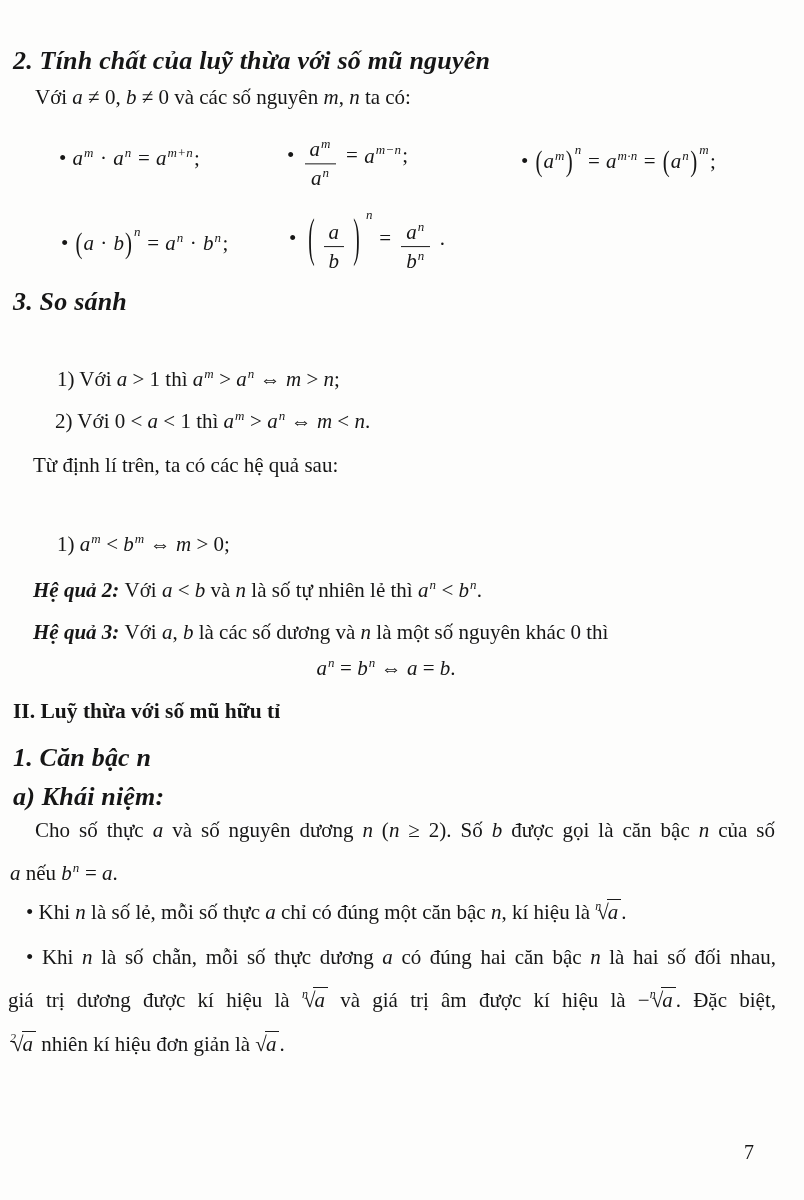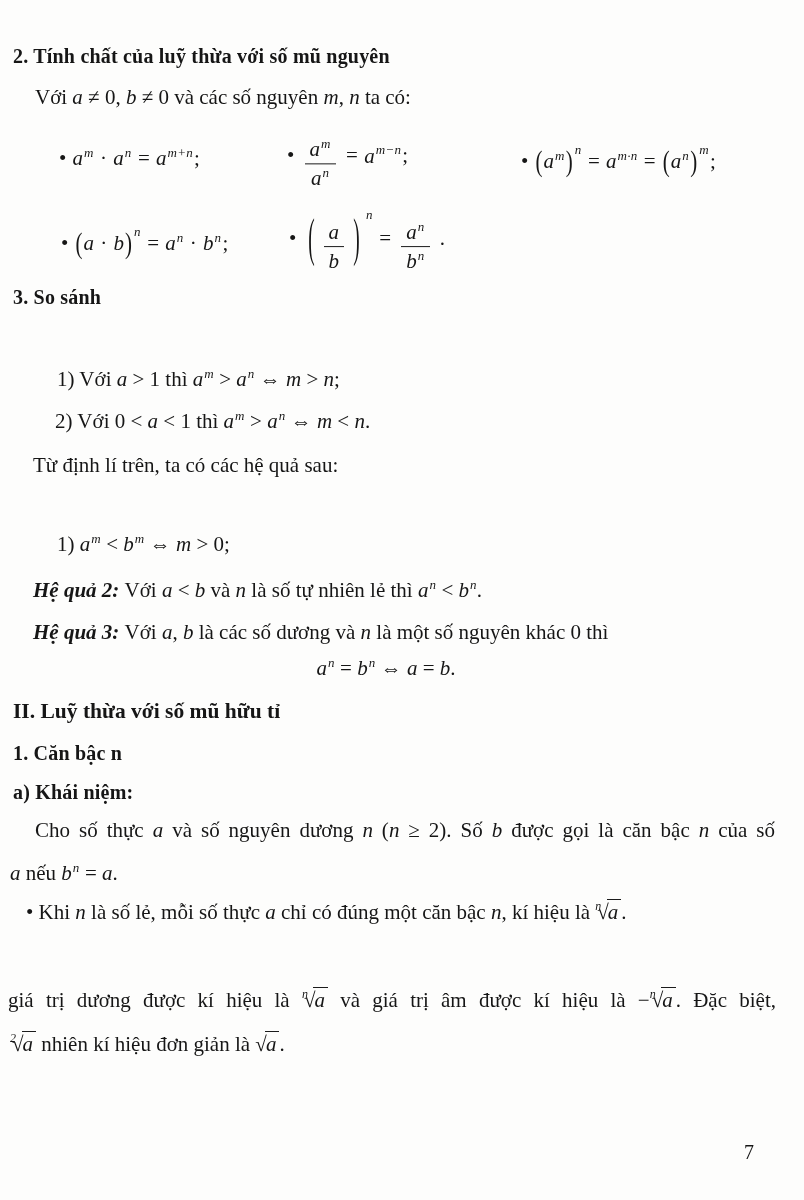--- a/index.html
+++ b/index.html
@@ -3,21 +3,21 @@
 <meta charset="utf-8">
 <style>
   html,body{margin:0;padding:0;background:#ffffff;}
   .page{
     position:relative;width:804px;height:1200px;margin:0 auto;
     background:#fdfdfc;
     font-family:"Liberation Serif", serif;
     color:#161616;overflow:hidden;
   }
   .ln{position:absolute;font-size:21px;line-height:1.28;white-space:nowrap;}
-  .h2{font-weight:bold;font-size:20px;letter-spacing:0.2px;}
+  .h2{font-weight:bold;font-style:italic;font-size:26px;letter-spacing:0.2px;}
   .hR{font-weight:bold;font-size:21.5px;}
   .just{white-space:normal;text-align:justify;text-align-last:justify;}
   .center{text-align:center;}
   .tx{}
   .ti{font-style:italic;}
   .tb{font-weight:bold;font-style:italic;}
   .sup{font-size:13px;font-style:italic;vertical-align:8px;margin-left:1px;letter-spacing:0.3px;}
   .sup.h1{vertical-align:14px;}
   .sup.h2x{vertical-align:26px;}
   .frac{display:inline-block;text-align:center;vertical-align:middle;margin:0 4px;line-height:1.15;}
@@ -63,17 +63,18 @@
   <div class="ln" style="left:33px;top:619px"><span class="tb">Hệ quả 3: </span><span class="tx">Với </span><span class="ti">a</span><span class="tx">, </span><span class="ti">b</span><span class="tx"> là các số dương và </span><span class="ti">n</span><span class="tx"> là một số nguyên khác 0 thì</span></div>
   <div class="ln hR" style="left:13px;top:698px"><span class="tx">II. Luỹ thừa với số mũ hữu tỉ</span></div>
 
   <div class="ln center" style="left:0;top:655px;width:772px"><span class="ti">a</span><span class="sup"><span class="ti">n</span></span><span class="tx"> = </span><span class="ti">b</span><span class="sup"><span class="ti">n</span></span><span class="tx"> ⇔ </span><span class="ti">a</span><span class="tx"> = </span><span class="ti">b</span><span class="tx">.</span></div>
   <div class="ln h2" style="left:13px;top:741px"><span class="tx">1. Căn bậc n</span></div>
   <div class="ln h2" style="left:13px;top:780px"><span class="tx">a) Khái niệm:</span></div>
 
   <div class="ln just" style="left:35px;top:817px;width:740px"><span class="tx">Cho số thực </span><span class="ti">a</span><span class="tx"> và số nguyên dương </span><span class="ti">n</span><span class="tx"> (</span><span class="ti">n</span><span class="tx"> ≥ 2). Số </span><span class="ti">b</span><span class="tx"> được gọi là căn bậc </span><span class="ti">n</span><span class="tx"> của số</span></div>
   <div class="ln" style="left:10px;top:860px"><span class="ti">a</span><span class="tx"> nếu </span><span class="ti">b</span><span class="sup"><span class="ti">n</span></span><span class="tx"> = </span><span class="ti">a</span><span class="tx">.</span></div>
   <div class="ln" style="left:26px;top:899px"><span class="tx">• Khi </span><span class="ti">n</span><span class="tx"> là số lẻ, mỗi số thực </span><span class="ti">a</span><span class="tx"> chỉ có đúng một căn bậc </span><span class="ti">n</span><span class="tx">, kí hiệu là </span><span class="rad"><span class="ridx">n</span><span class="rsgn">√</span><span class="rbar"><span class="ti">a</span></span></span><span class="tx">.</span></div>
+  <div class="ln just" style="left:26px;top:944px;width:750px"><span class="tx">• Khi </span><span class="ti">n</span><span class="tx"> là số chẵn, mỗi số thực dương </span><span class="ti">a</span><span class="tx"> có đúng hai căn bậc </span><span class="ti">n</span><span class="tx"> là hai số đối nhau,</span></div>
   <div class="ln just" style="left:8px;top:987px;width:768px"><span class="tx">giá trị dương được kí hiệu là </span><span class="rad"><span class="ridx">n</span><span class="rsgn">√</span><span class="rbar"><span class="ti">a</span></span></span><span class="tx"> và giá trị âm được kí hiệu là −</span><span class="rad"><span class="ridx">n</span><span class="rsgn">√</span><span class="rbar"><span class="ti">a</span></span></span><span class="tx">. Đặc biệt,</span></div>
   <div class="ln" style="left:10px;top:1031px"><span class="rad"><span class="ridx">2</span><span class="rsgn">√</span><span class="rbar"><span class="ti">a</span></span></span><span class="tx"> nhiên kí hiệu đơn giản là </span><span class="rad"><span class="rsgn">√</span><span class="rbar"><span class="ti">a</span></span></span><span class="tx">.</span></div>
 
   <div class="ln pagenum" style="left:744px;top:1140px">7</div>
 </div>
 
 </body></html>

